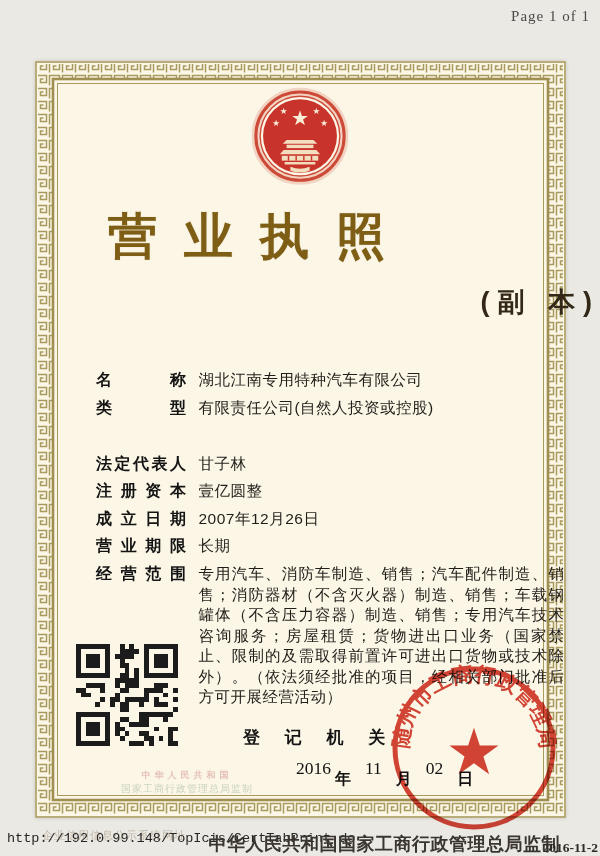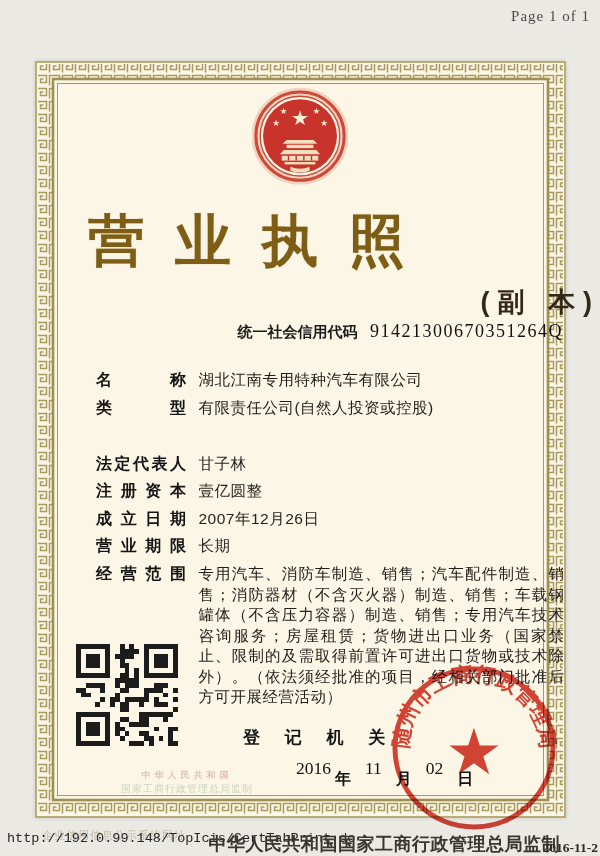--- a/index.html
+++ b/index.html
@@ -21,21 +21,21 @@
     background:#fbf6e6;
     box-shadow:0 0 4px rgba(0,0,0,.15);
   }
   .frame-svg{position:absolute;left:0;top:0;}
   
   .emblem{position:absolute;left:252px;top:86px;width:96px;height:106px;}
   
   .cert-title{
     position:absolute;left:0;top:204px;width:493px;
     text-align:center;
-    font-size:56px;font-weight:bold;color:#7e5d15;
+    font-size:49px;font-weight:bold;color:#7e5d15;
     letter-spacing:0.55em;text-indent:0.55em;
     text-shadow:0 0 1px rgba(126,93,21,.4);
   }
   .cert-subtitle{
     position:absolute;left:0;top:284px;width:600px;text-align:right;
     font-size:27px;font-weight:bold;color:#332817;letter-spacing:8px;margin-left:45px;
   }
   .copy-no{
     font-size:15px;font-weight:bold;color:#332817;
     vertical-align:10px;letter-spacing:1px;margin-left:10px;
@@ -164,24 +164,20 @@
     <line x1="54" y1="72.5" x2="54" y2="77.5" stroke="#c8342b" stroke-width="1.5"></line>
     <line x1="62" y1="72.5" x2="62" y2="77.5" stroke="#c8342b" stroke-width="1.5"></line>
   </svg>
 
   <div class="cert-title">营业执照</div>
 
   <div class="cert-subtitle">
     <span>(副 本)</span><span class="copy-no">(2-8)</span>
   </div>
 
-  <div class="credit-line">
-    <span class="credit-label">统一社会信用代码</span>
-    <span class="credit-code">91421300670351264Q</span>
-  </div>
 
   <div class="frow" style="top:370px">
     <span class="f-label">名称</span>
     <span class="f-value">湖北江南专用特种汽车有限公司</span>
   </div>
   <div class="frow" style="top:398px">
     <span class="f-label">类型</span>
     <span class="f-value">有限责任公司(自然人投资或控股)</span>
   </div>
   <div class="frow" style="top:481px">

